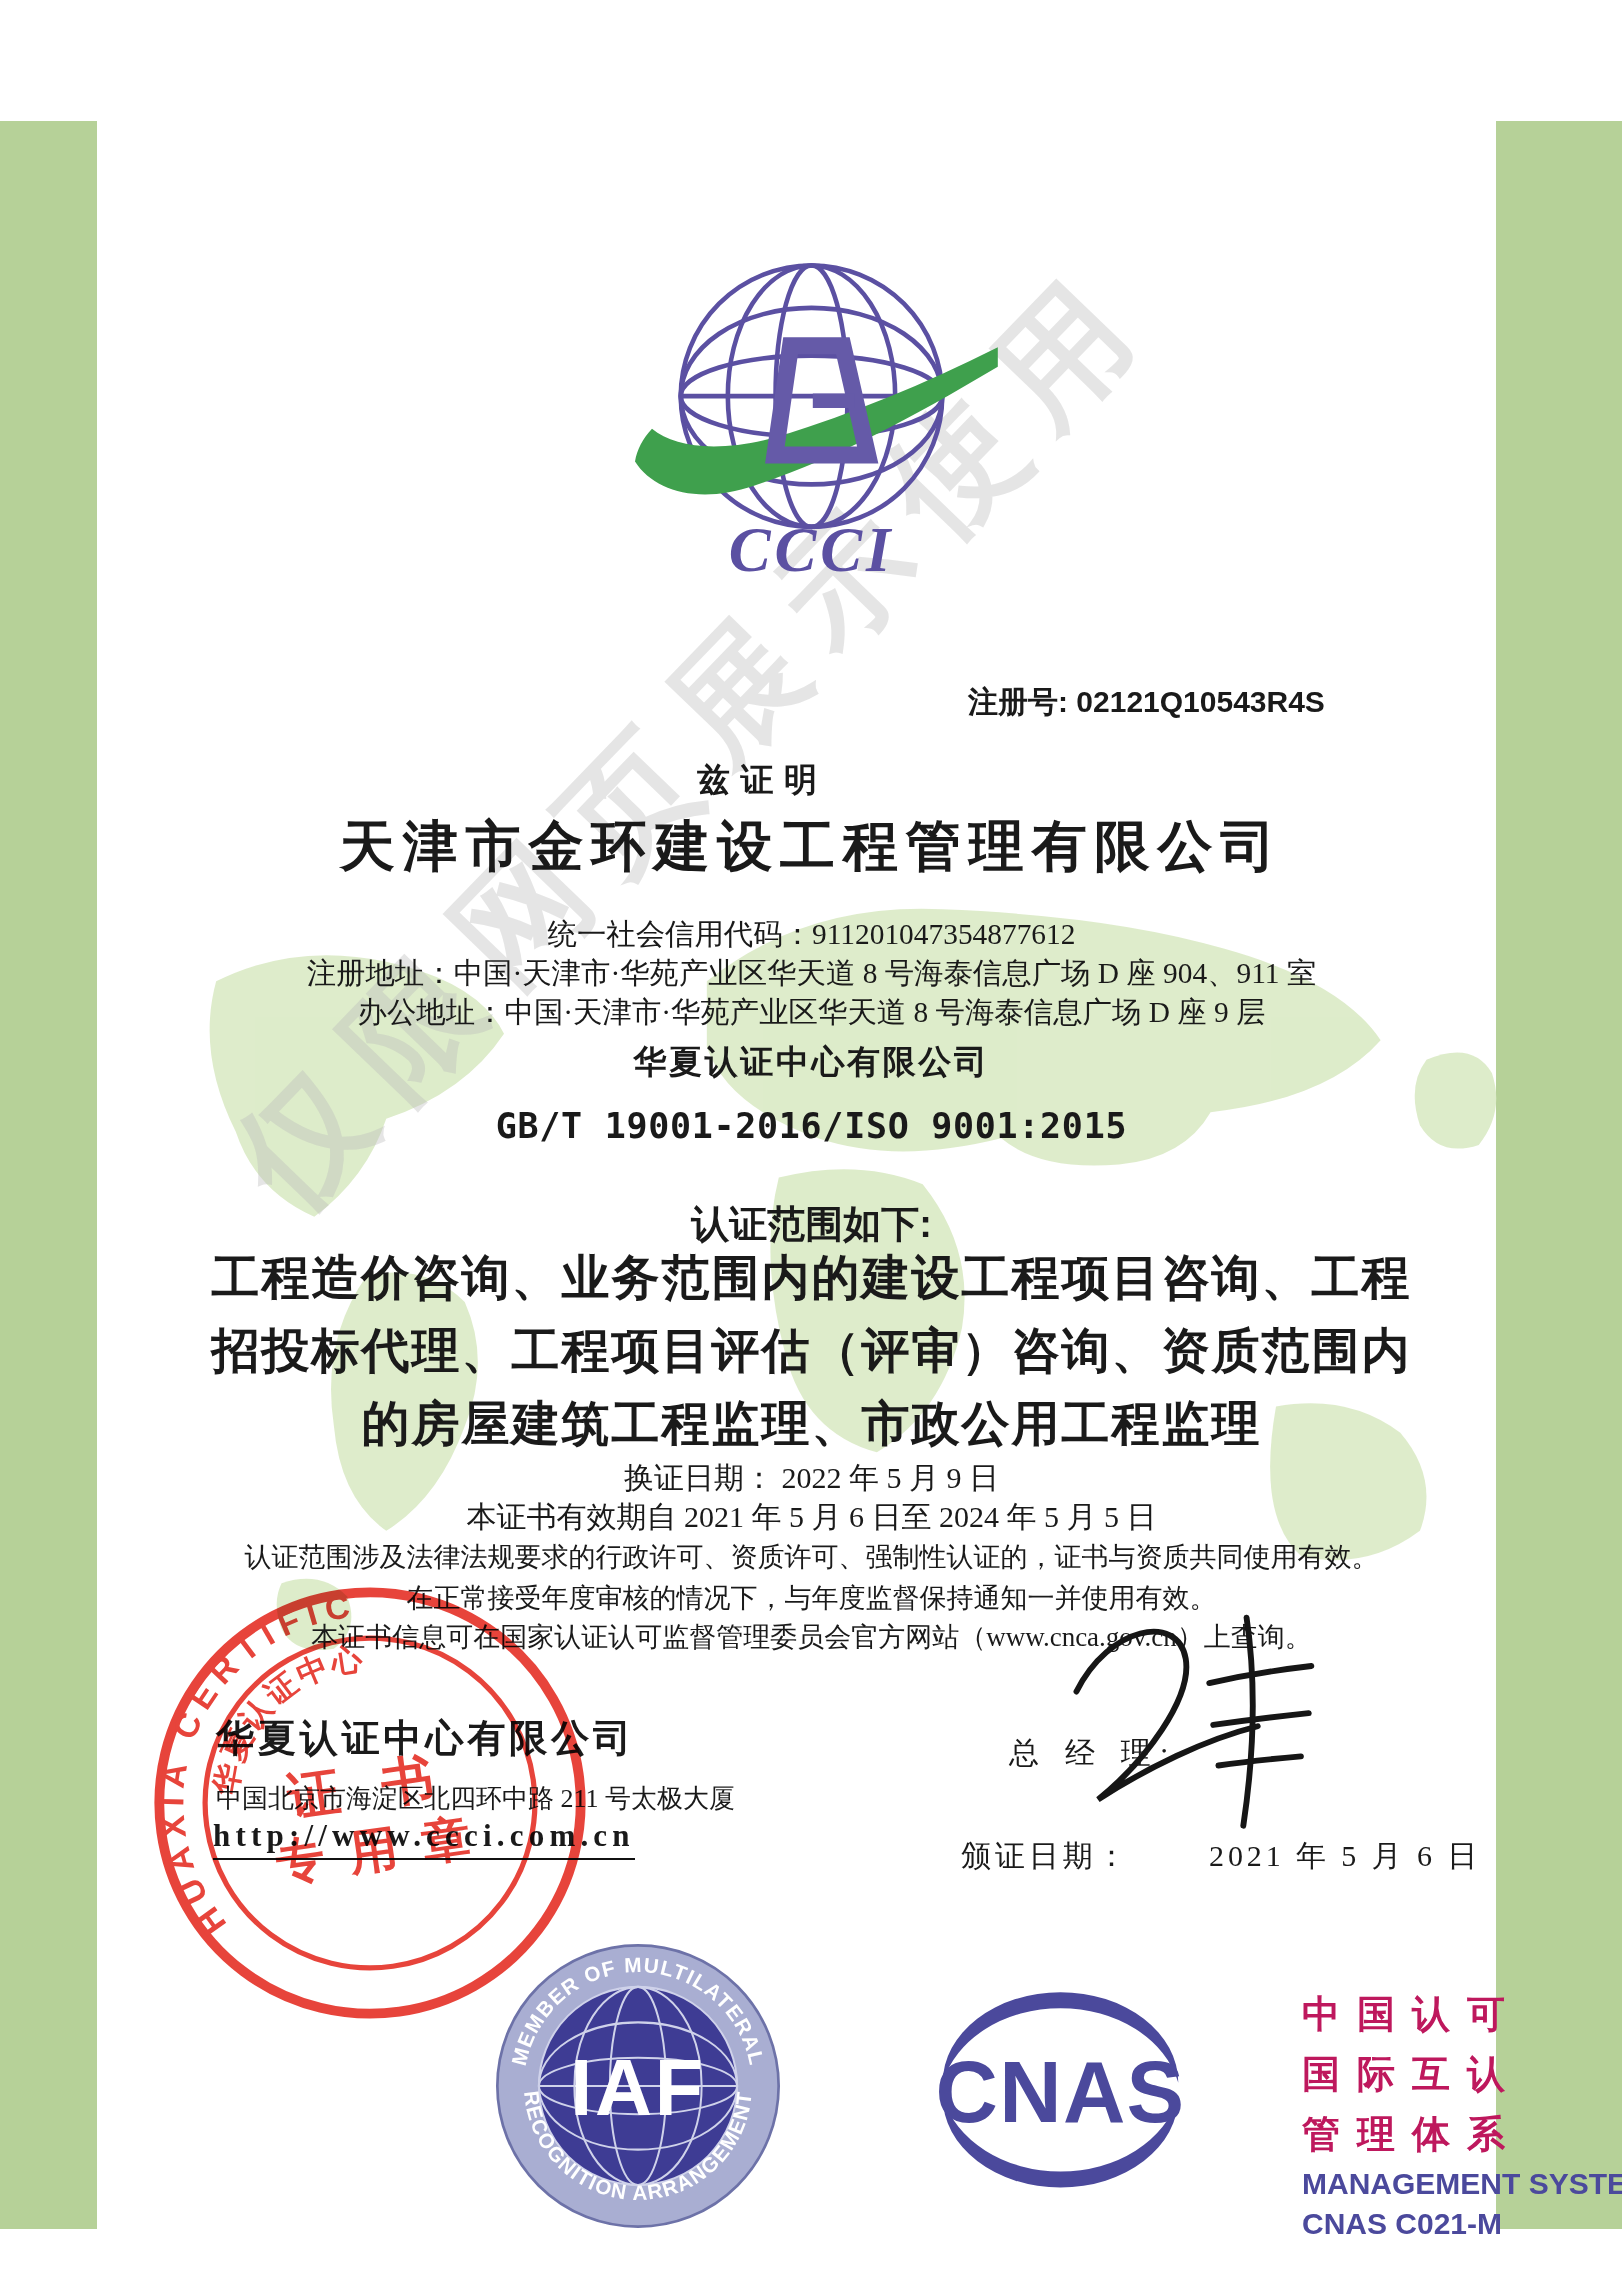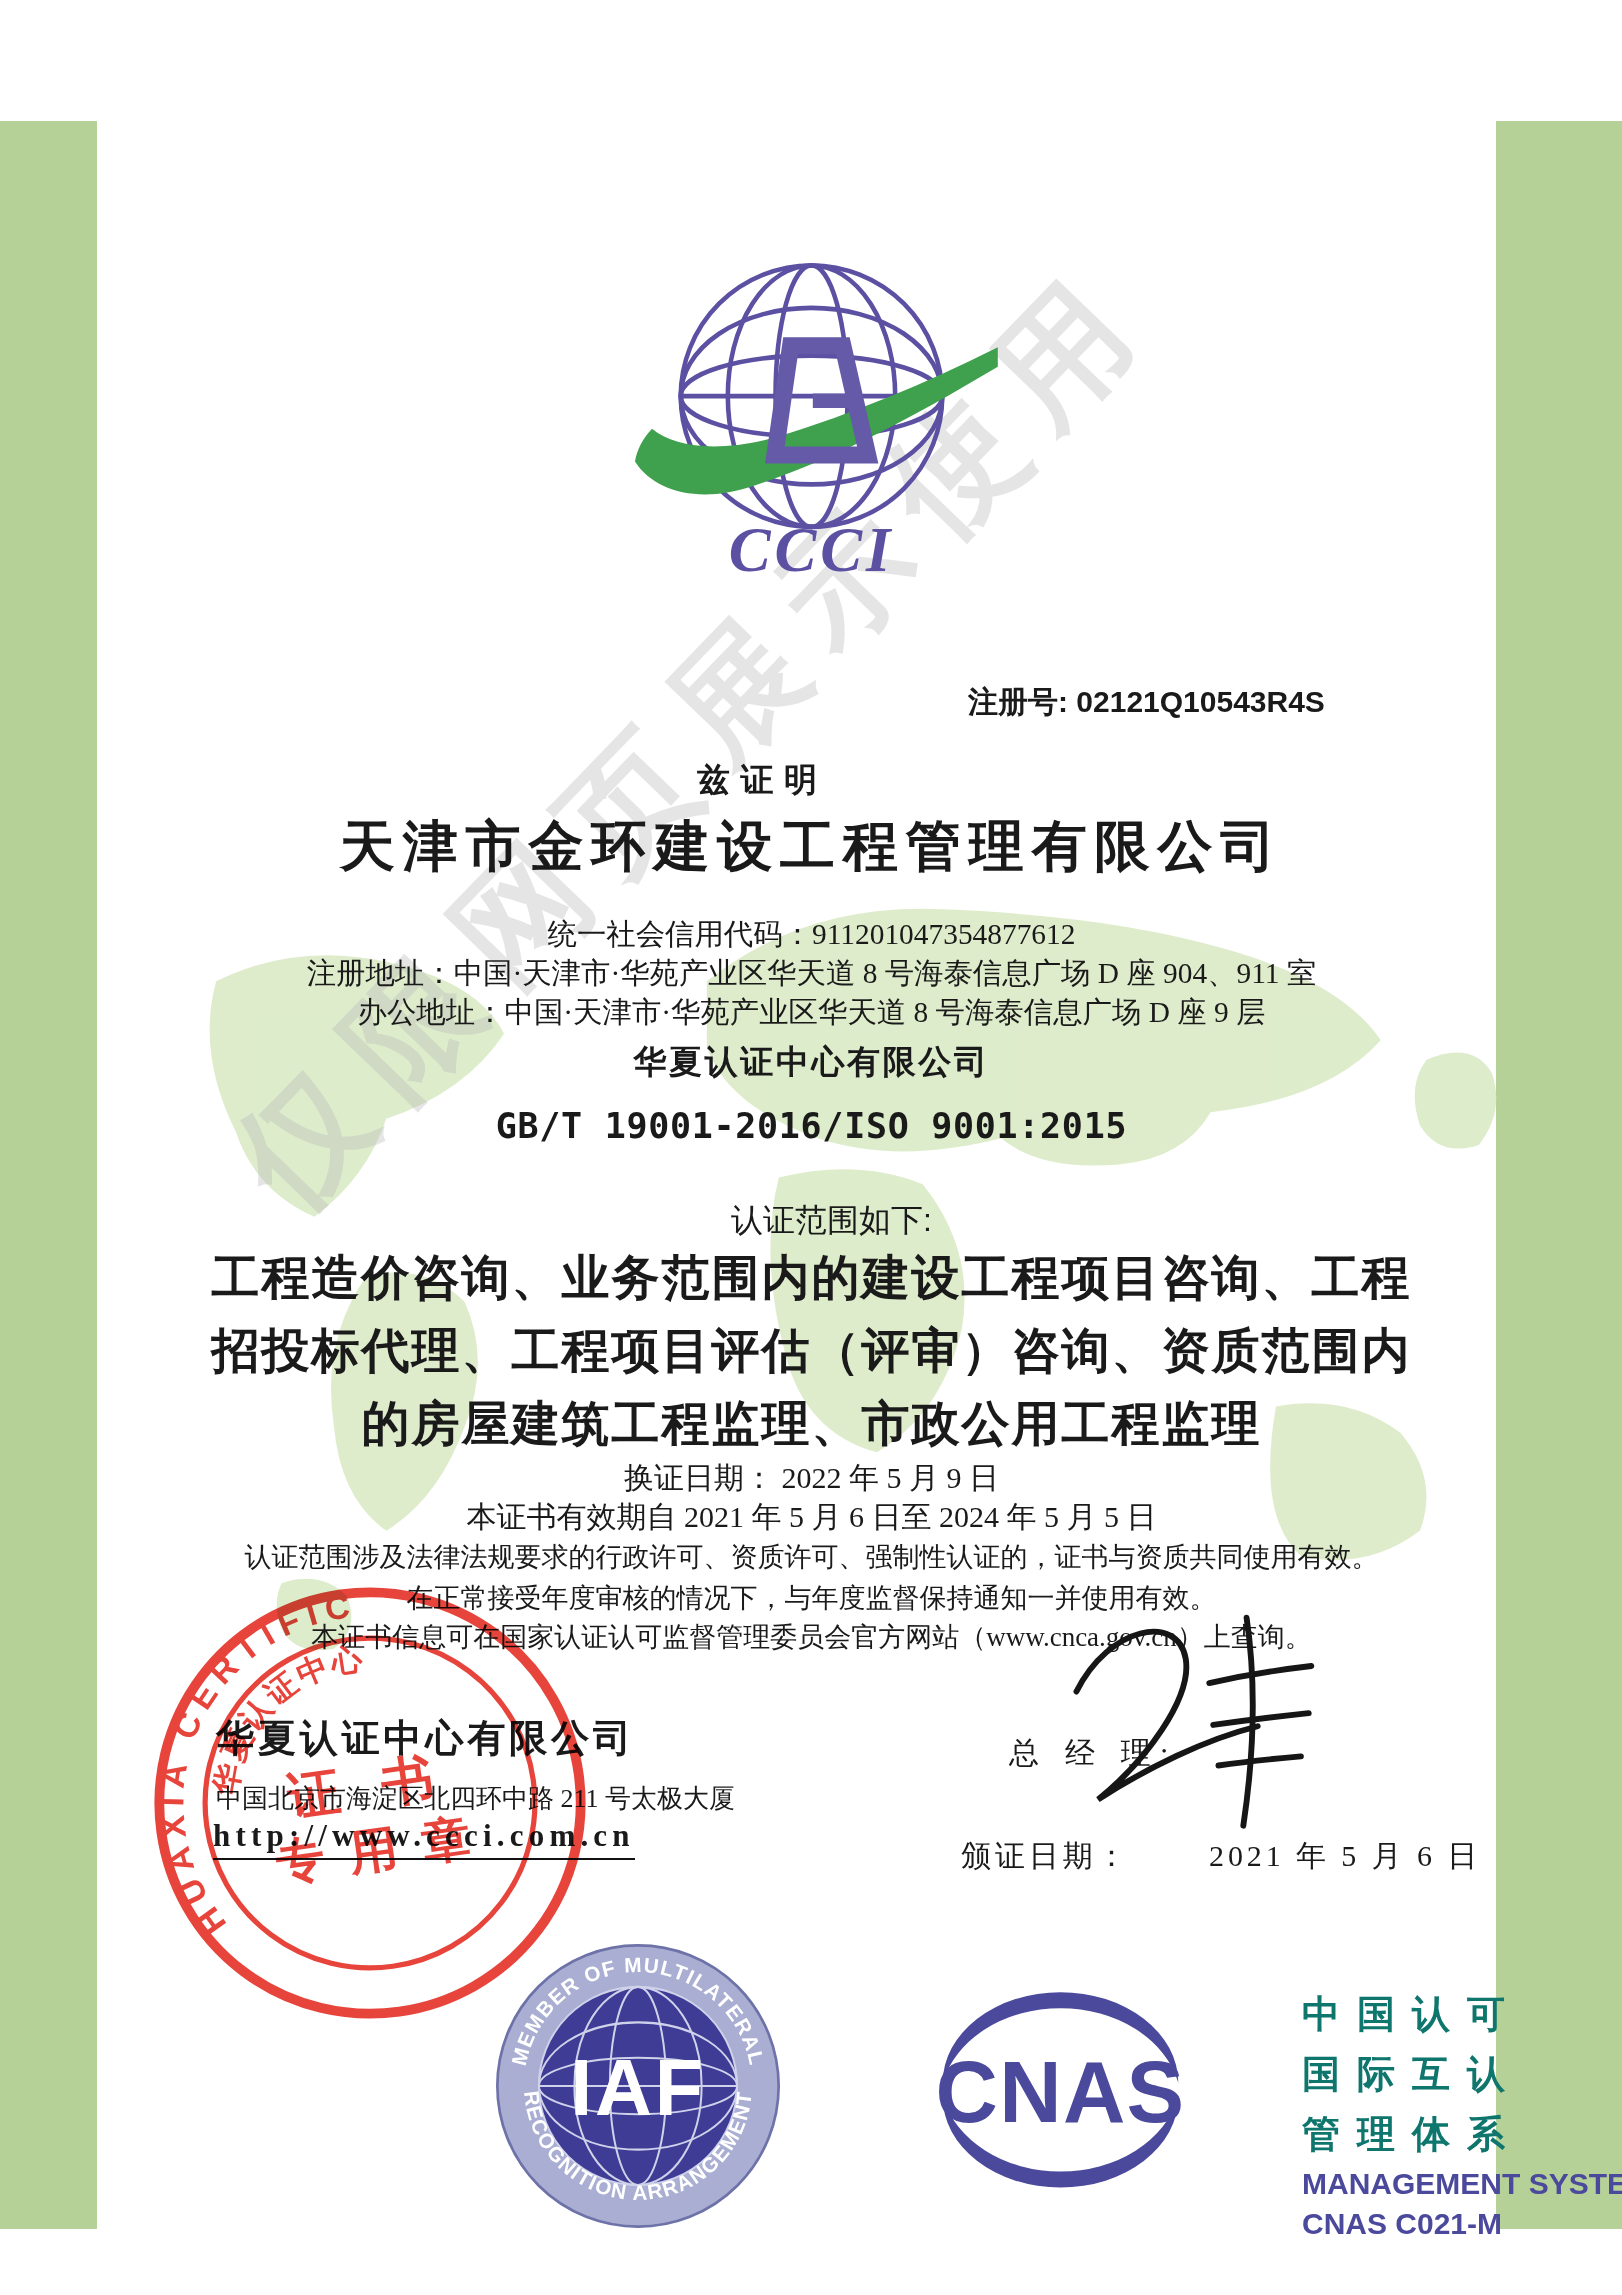--- a/index.html
+++ b/index.html
@@ -11,32 +11,32 @@
   .wm{transform:rotate(-46deg);transform-origin:left center;
       font-family:"Liberation Sans", sans-serif;font-weight:bold;
       font-size:128px;letter-spacing:27.5px;color:rgba(187,187,187,0.38);white-space:nowrap;}
   .title{font-size:84px;font-weight:bold;letter-spacing:19.6px;white-space:nowrap;}
   .regno{font-family:"Liberation Sans", sans-serif;font-weight:bold;font-size:30px;}
   .intro{font-size:33px;letter-spacing:10.5px;font-weight:bold;}
   .company{font-size:55px;font-weight:bold;letter-spacing:7.9px;white-space:nowrap;}
   .info{font-size:29.4px;white-space:nowrap;}
   .stdhead{font-family:"Liberation Sans", sans-serif;font-size:33px;font-weight:bold;letter-spacing:2.6px;}
   .stdcode{font-family:"DejaVu Sans Mono", monospace;font-size:35px;font-weight:bold;letter-spacing:0.7px;}
-  .scopehead{font-family:"Liberation Sans", sans-serif;font-size:32px;font-weight:normal;padding-left:20px;}
+  .scopehead{font-family:"Liberation Sans", sans-serif;font-size:38px;font-weight:bold;}
   .scope{font-size:48px;font-weight:bold;letter-spacing:2px;line-height:73px;white-space:nowrap;}
   .dateline{font-size:30px;}
   .legal{font-size:27px;white-space:nowrap;}
   .issuer-name{font-size:38px;font-weight:bold;letter-spacing:3.9px;}
   .issuer-addr{font-size:26px;}
   .issuer-url{font-size:31px;font-weight:bold;letter-spacing:5.2px;border-bottom:2.6px solid #111;padding-bottom:3.9px;}
   .gm{font-size:30px;letter-spacing:9.2px;}
   .issue-date{font-size:30px;letter-spacing:3.9px;}
   .stamp{mix-blend-mode:multiply;opacity:0.92;}
   .accr-cn{font-family:"Liberation Sans", sans-serif;font-size:38px;font-weight:bold;
-           letter-spacing:17px;color:#0f766e;line-height:60px;white-space:nowrap;}
+           letter-spacing:17px;color:#be185d;line-height:60px;white-space:nowrap;}
   .accr-en{font-family:"Liberation Sans", sans-serif;font-size:30px;font-weight:bold;
            color:#4b499c;white-space:nowrap;}
 </style>
 </head>
 <body>
 
 <div class="page">
 
   <div class="abs band" style="left:0;top:121px;width:97px;height:2108px;"></div>
   <div class="abs band" style="left:1496px;top:121px;width:127px;height:2108px;"></div>

